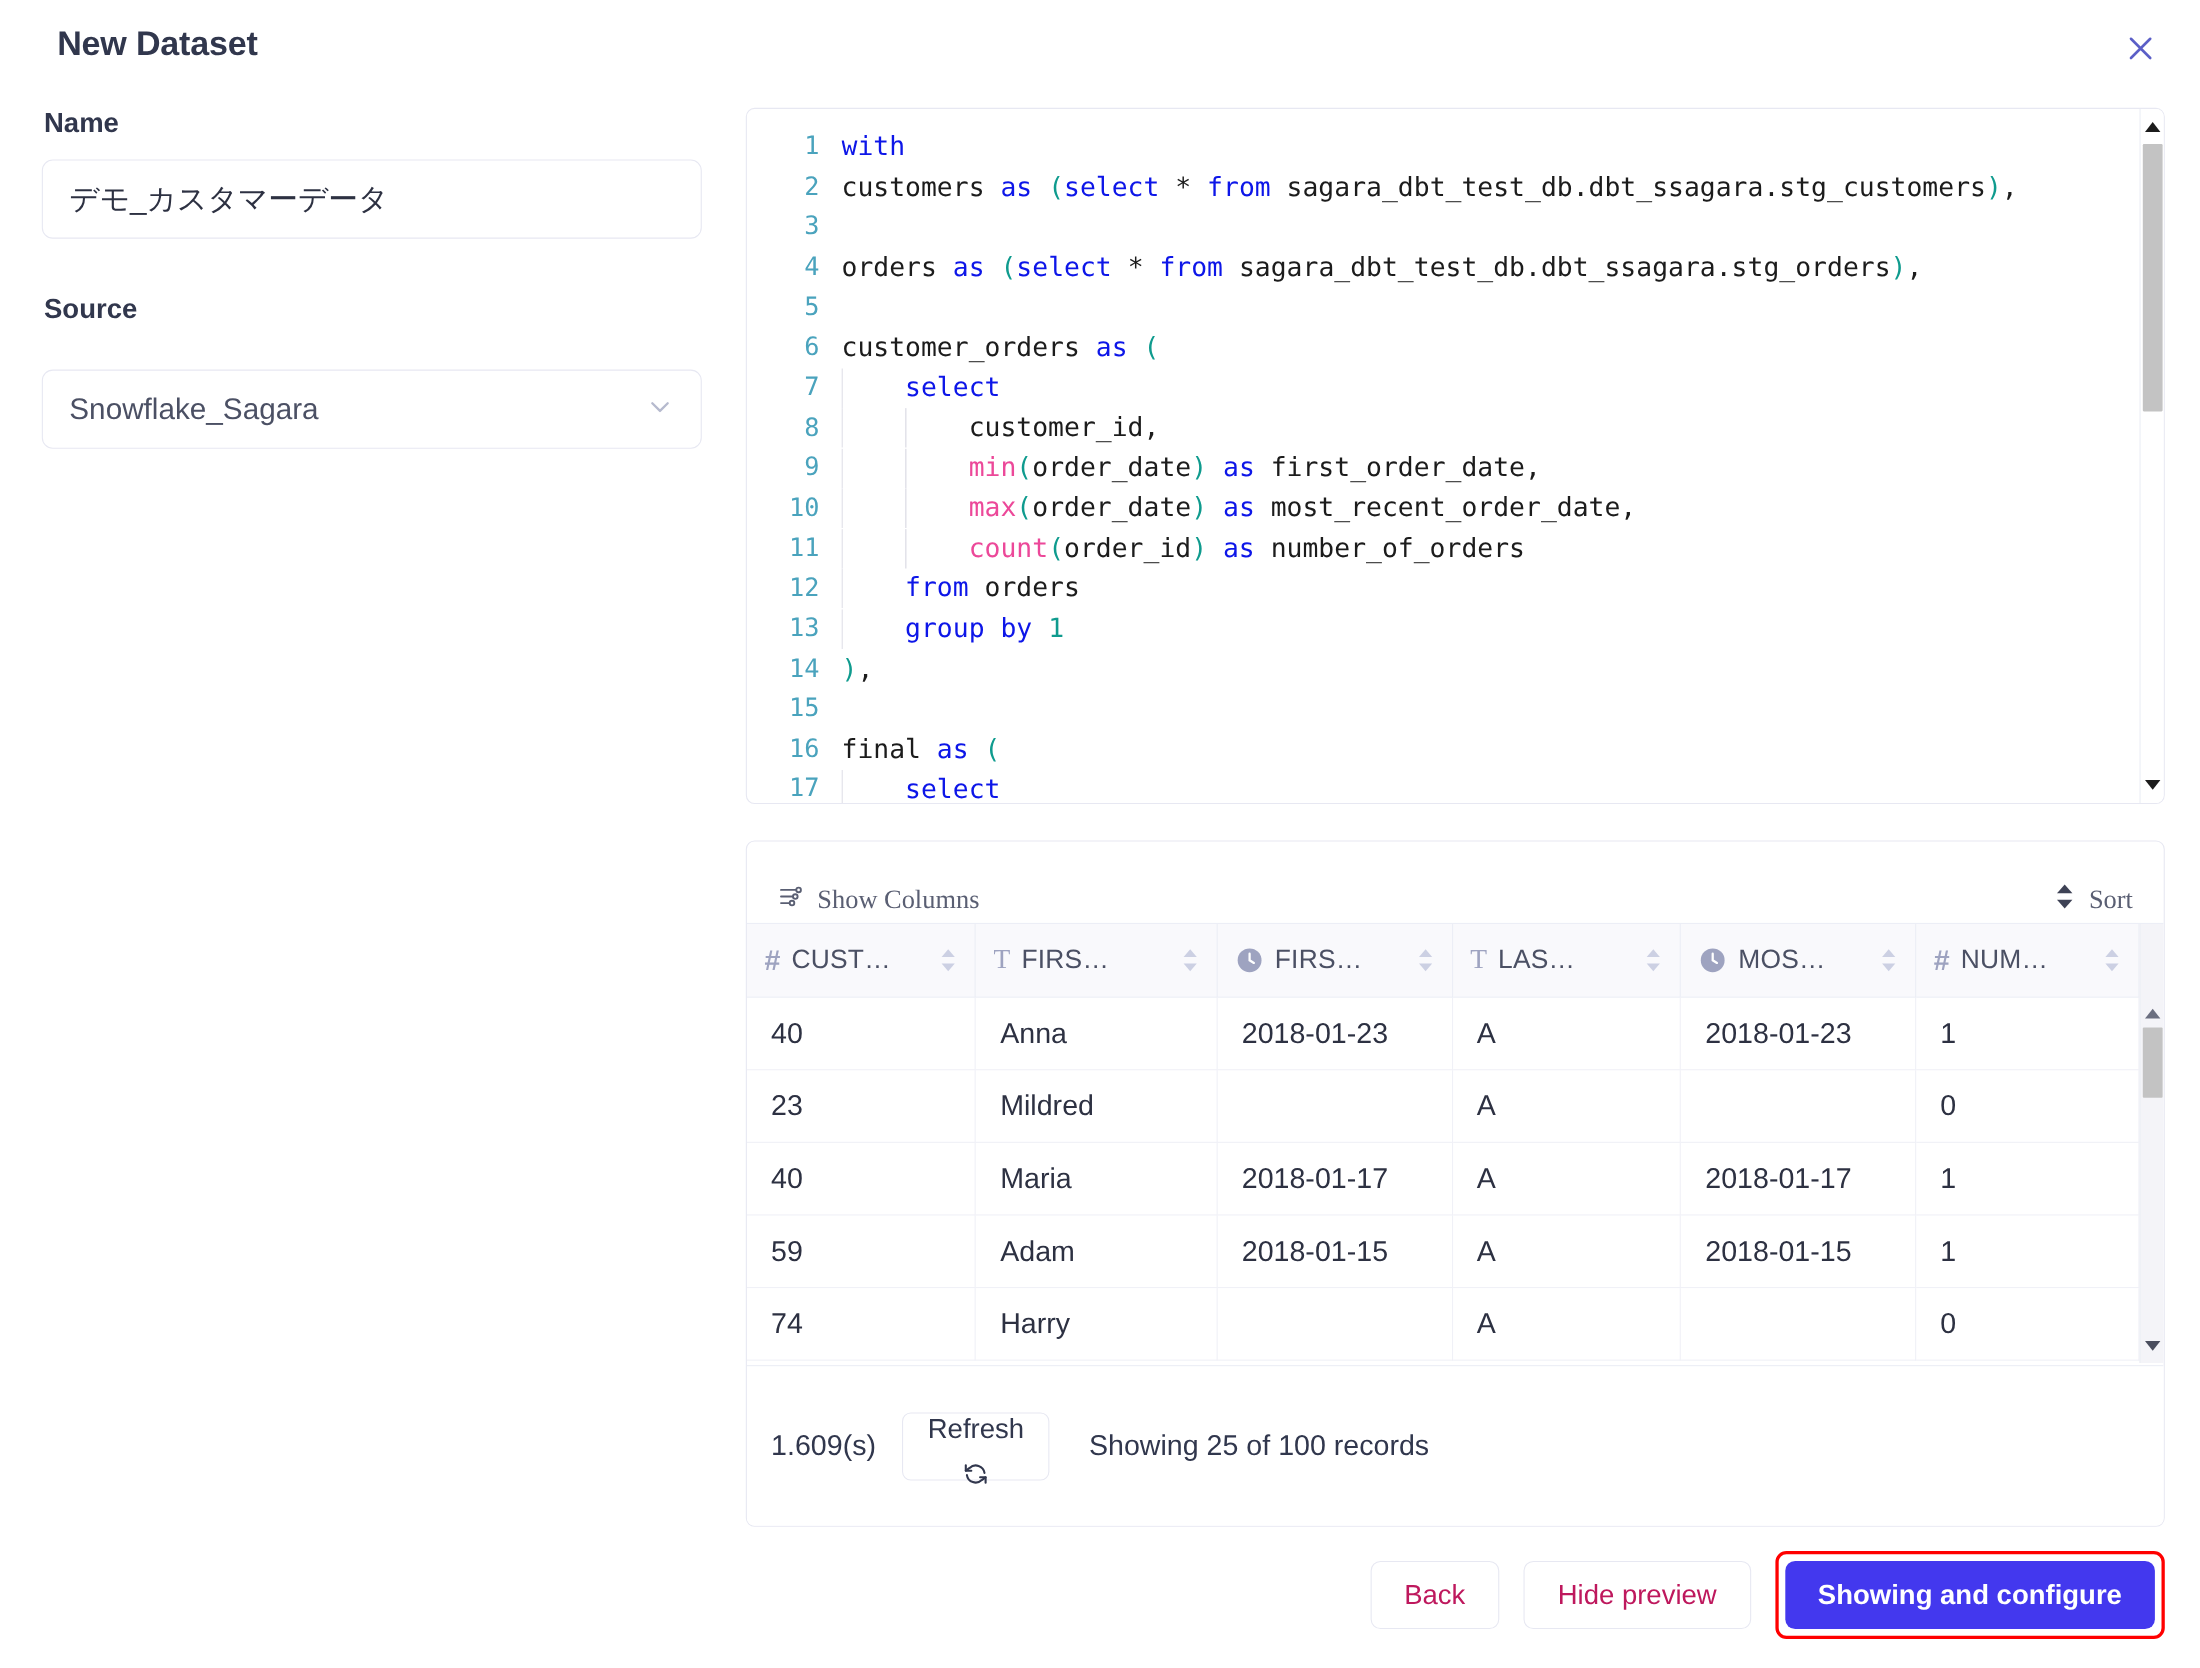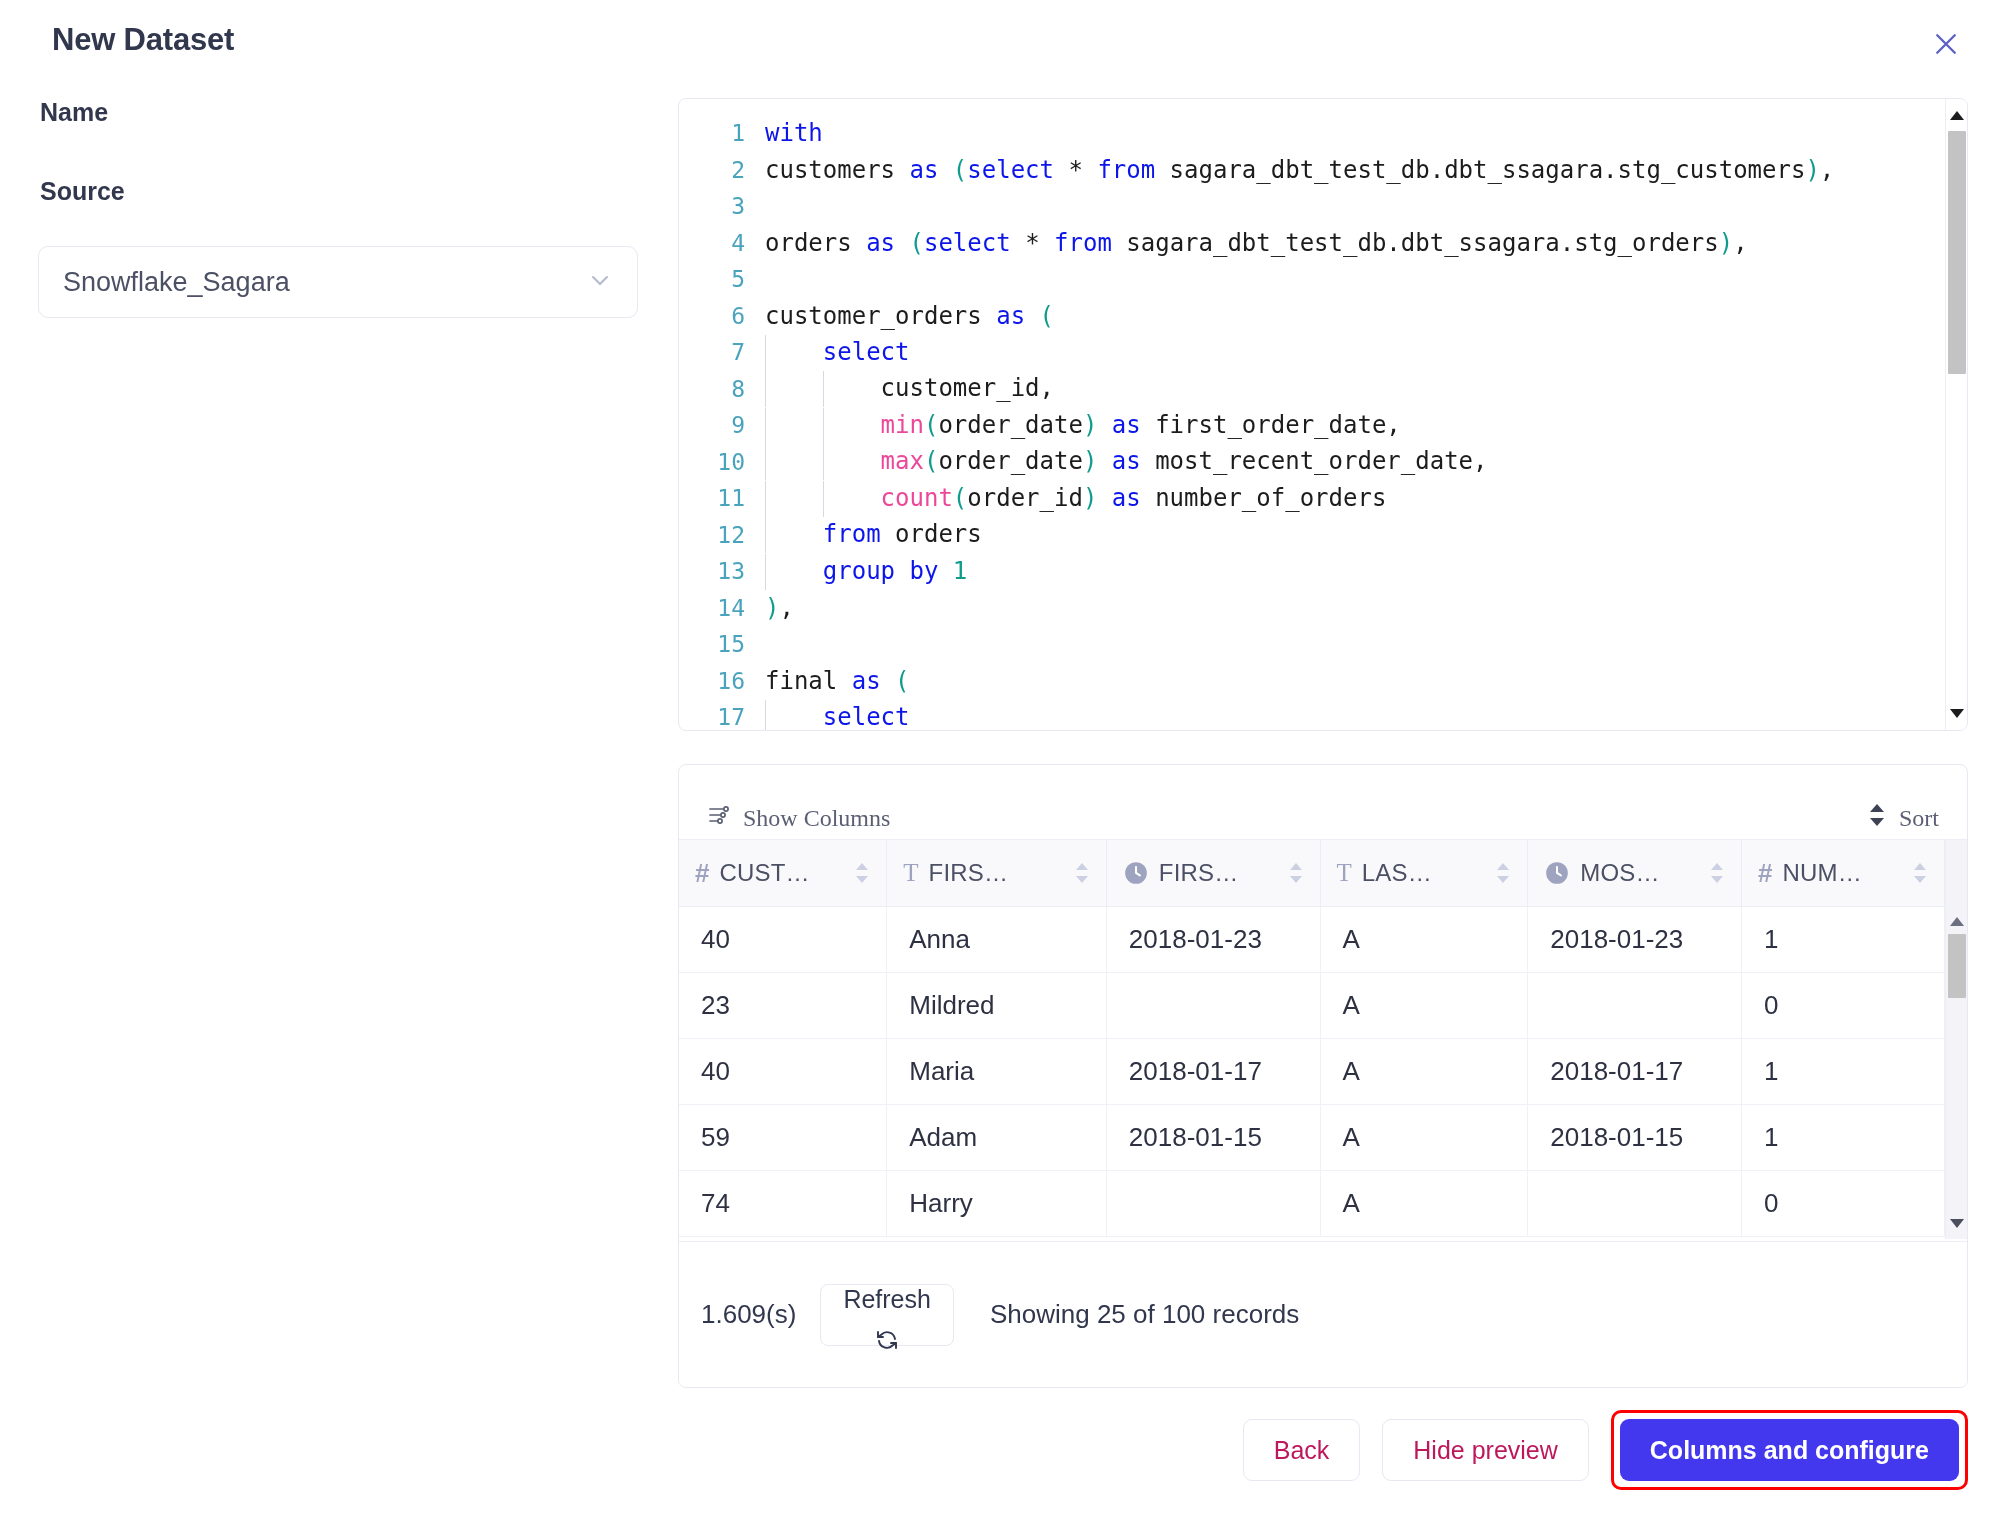--- a/index.html
+++ b/index.html
@@ -326,20 +326,21 @@
 
   <div class="modal-title">New Dataset</div>
   <button class="close-btn" aria-label="Close">
     <svg width="30" height="30" viewBox="0 0 24 24" fill="none" stroke="#5b5fc7" stroke-width="1.9" stroke-linecap="round">
       <path d="M5 5 L19 19 M19 5 L5 19"></path>
     </svg>
   </button>
 
   <div class="left-col">
     <div class="field-label">Name</div>
+    <input class="text-input" type="text" value="デモ_カスタマーデータ" style="">
     <div class="field-label second">Source</div>
     <div class="select-wrap">
       <div class="select-box">
         <span>Snowflake_Sagara</span>
       </div>
       <span class="chevron">
         <svg width="28" height="28" viewBox="0 0 24 24" fill="none" stroke="#b6bace" stroke-width="1.8" stroke-linecap="round" stroke-linejoin="round">
           <path d="M6 9.5 L12 15.5 L18 9.5"></path>
         </svg>
       </span>
@@ -556,17 +557,17 @@
         </span>
       </button>
       <span class="records">Showing 25 of 100 records</span>
     </div>
   </div>
 
   <div class="actions">
     <button class="btn">Back</button>
     <button class="btn">Hide preview</button>
     <div class="btn-primary-wrap">
-      <button class="btn-primary">Columns and configure</button>
+      <button class="btn-primary">Showing and configure</button>
     </div>
   </div>
 
 </div>
 
 </body></html>

